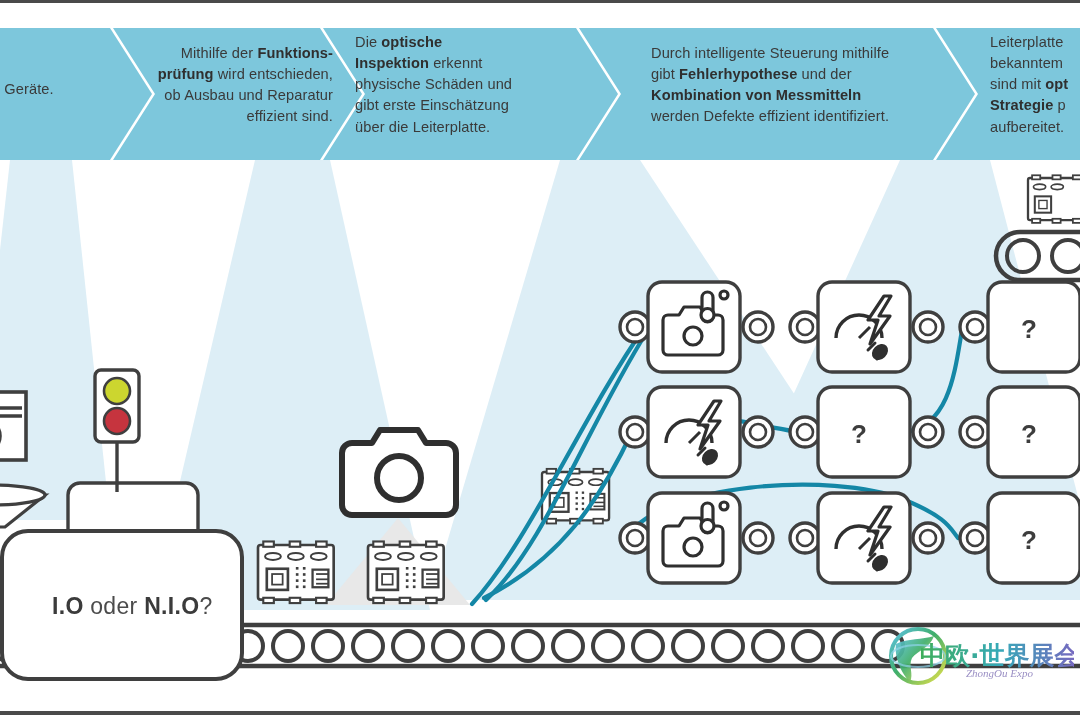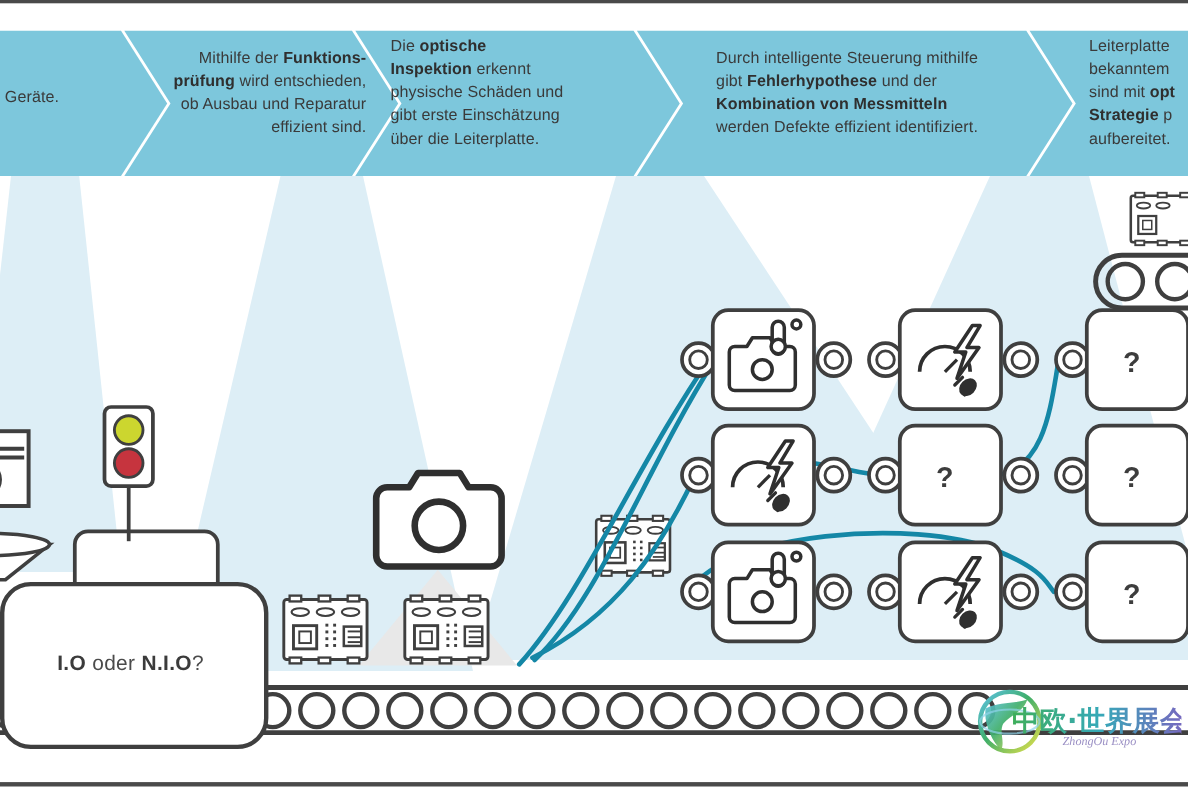--- a/index.html
+++ b/index.html
@@ -3,21 +3,21 @@
 <meta charset="utf-8">
 <style>
   html,body{margin:0;padding:0;background:#fff;}
   body{width:1080px;height:720px;overflow:hidden;
        font-family:"Liberation Sans","DejaVu Sans",sans-serif;}
   #stage{position:relative;width:1080px;height:720px;background:#ffffff;overflow:hidden;}
   #stage > svg.layer{position:absolute;left:0;top:0;width:1080px;height:720px;}
   .bannertext{position:absolute;color:#3a3a3a;font-size:14.6px;line-height:1.45;
               letter-spacing:.1px;white-space:pre-line;}
   .bannertext b{font-weight:bold;color:#2f2f2f;}
-  .ionio{position:absolute;color:#4b4b4b;font-size:19px;letter-spacing:.3px;}
+  .ionio{position:absolute;color:#4b4b4b;font-size:23px;letter-spacing:.3px;}
   .ionio b{font-weight:bold;color:#3b3b3b;}
   .qmark{font-family:"Liberation Sans",sans-serif;font-size:26px;font-weight:bold;fill:#3d3d3d;}
   .logotxt{position:absolute;}
 </style>
 </head>
 <body>
 
 <div id="stage">
 
   <svg class="layer" viewBox="0 0 1080 720">

